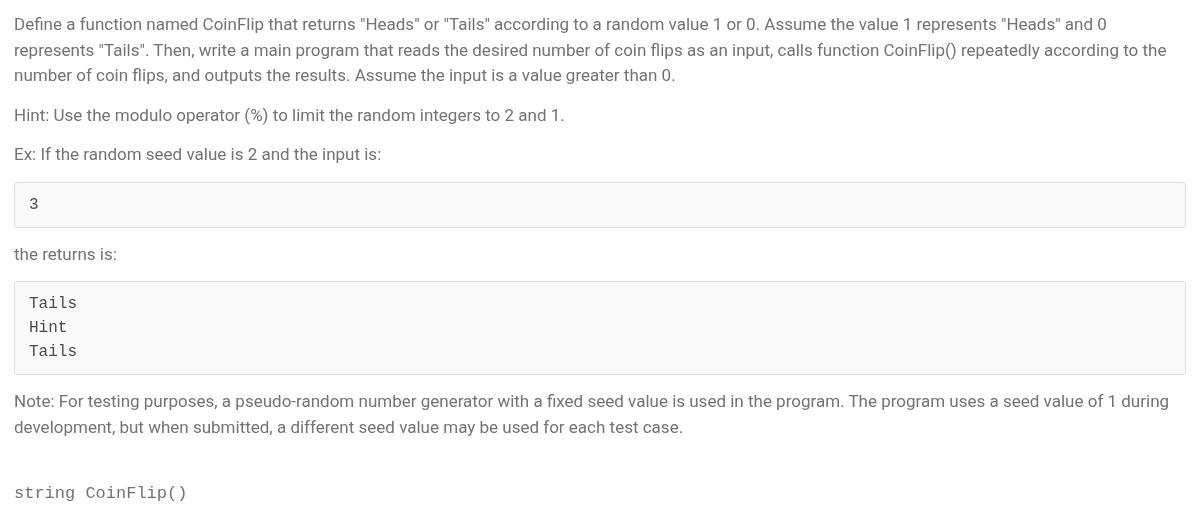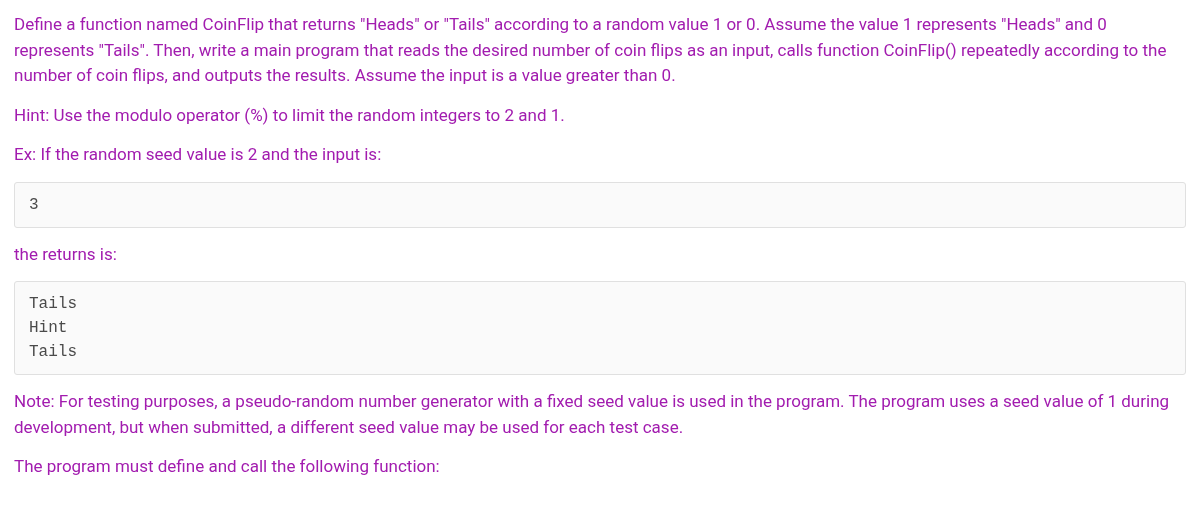--- a/index.html
+++ b/index.html
@@ -11,21 +11,21 @@
     font-family: -apple-system, BlinkMacSystemFont, "Segoe UI", Roboto, "Helvetica Neue", Arial, sans-serif;
     font-size: 17px;
     line-height: 1.5;
     color: #3b3b3b;
     background: #ffffff;
     padding: 12px 14px;
     width: 1200px;
   }
   .paragraph {
     margin-bottom: 14px;
-    color: #a21caf;
+    color: #737373;
     font-weight: 400;
   }
   .code-box {
     background: #fafafa;
     border: 1px solid #e0e0e0;
     border-radius: 3px;
     padding: 10px 14px;
     margin-bottom: 14px;
     font-family: "Consolas", "Monaco", "Courier New", monospace;
     font-size: 16px;
@@ -50,14 +50,15 @@
 
 <p class="paragraph">the returns is:</p>
 
 <div class="code-box">Tails
 Hint
 Tails</div>
 
 <p class="paragraph">Note: For testing purposes, a pseudo-random number generator with a fixed seed value is used in the program. The program uses a seed value of 1 during development, but when submitted, a different seed value may be used for each test case.</p>
 
 <p class="paragraph" style="margin-bottom:0;">
-  <span>The program must define and call the following function:</span><br>
+  <br>
+  <span class="mono">string CoinFlip()</span>
 </p>
 
 </body></html>

